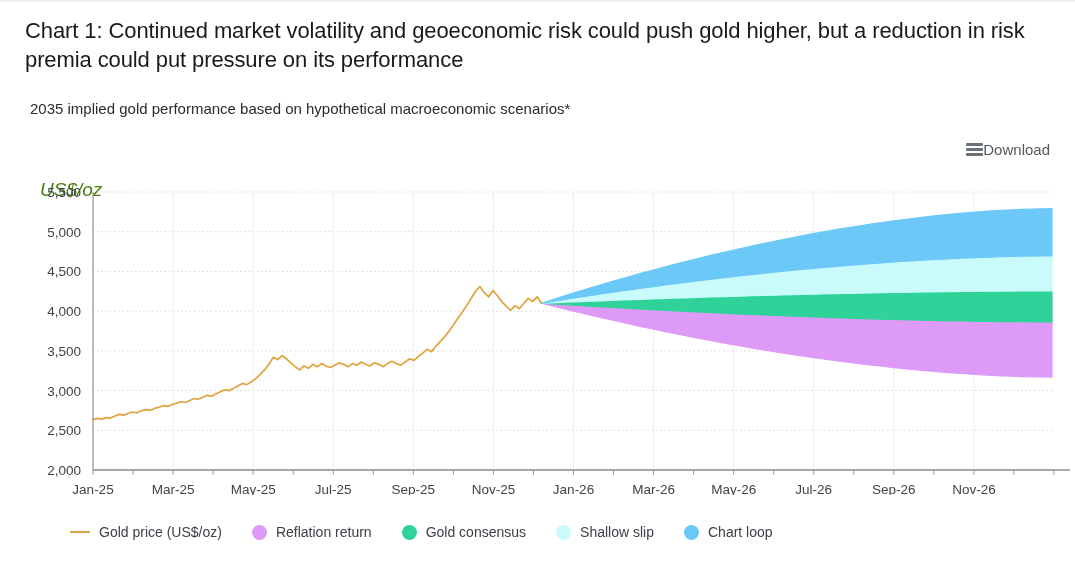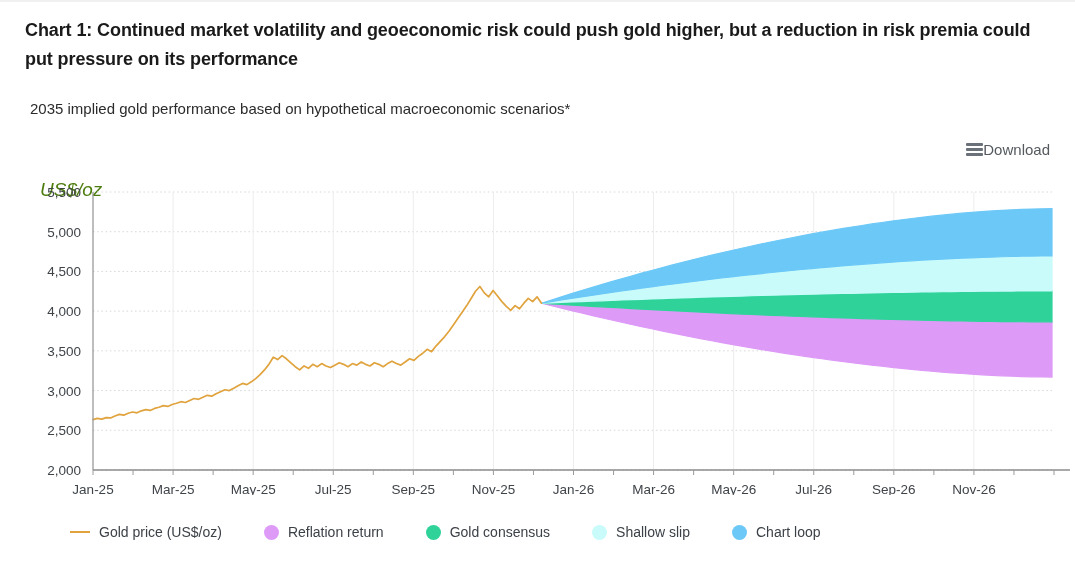--- a/index.html
+++ b/index.html
@@ -7,21 +7,21 @@
     width:1075px;height:580px;
     background:#ffffff;
     font-family:"Liberation Sans", sans-serif;
     color:#333333;
     overflow:hidden;
     position:relative;
   }
   #topline{position:absolute;left:0;top:0;width:1075px;height:2px;background:#f0f0f0;}
   #title{
     position:absolute;left:25px;top:16px;width:1010px;
-    font-size:18px;font-weight:bold;line-height:29px;color:#1a1a1a;
+    font-size:22px;font-weight:normal;line-height:29px;color:#1a1a1a;
     letter-spacing:-0.1px;
   }
   #subtitle{
     position:absolute;left:30px;top:100px;width:1010px;
     font-size:15px;font-weight:normal;color:#2b2b2b;
   }
   #download{
     position:absolute;right:25px;top:141px;
     display:flex;align-items:center;
     cursor:pointer;user-select:none;
@@ -36,21 +36,21 @@
   #plotwrap{position:absolute;left:0;top:165px;width:1029px;height:330px;}
   #chartsvg{display:block;}
 
   .ylabel-unit{
     position:absolute;left:40px;top:168px;
     font-size:19px;font-style:italic;color:#4d7c0f;margin-top:11px;
   }
 
   #legend{
     position:absolute;left:70px;top:524px;
-    display:flex;align-items:center;gap:12px;
+    display:flex;align-items:center;gap:0px;
     font-size:14px;color:#3c4147;
   }
   .leg-item{display:flex;align-items:center;margin-right:30px;}
   .leg-dot{width:15px;height:15px;border-radius:50%;margin-right:9px;display:inline-block;}
   .leg-line{width:20px;height:0;border-top:2.5px solid #e0a33e;margin-right:9px;display:inline-block;}
   .leg-label{white-space:nowrap;}
   .tick-text{font-size:13.5px;fill:#3f4449;font-family:"Liberation Sans", sans-serif;}
 </style>
 </head>
 <body>

